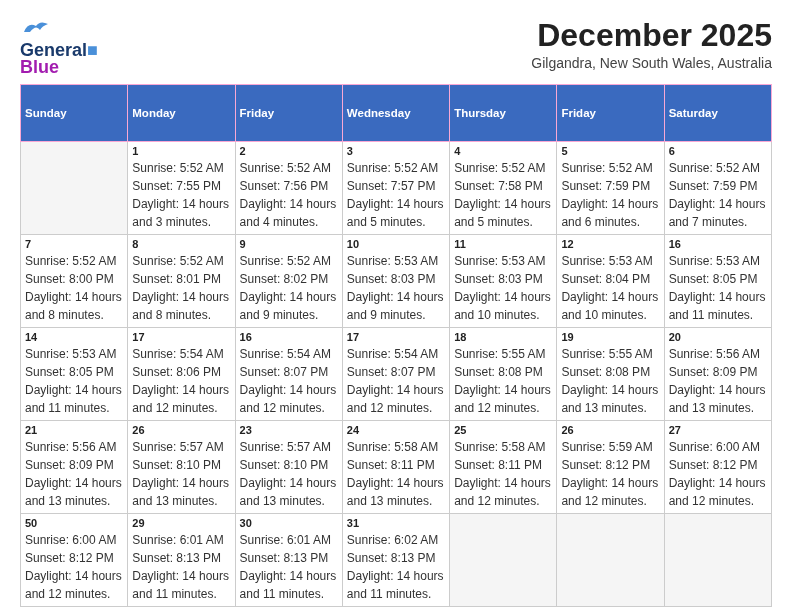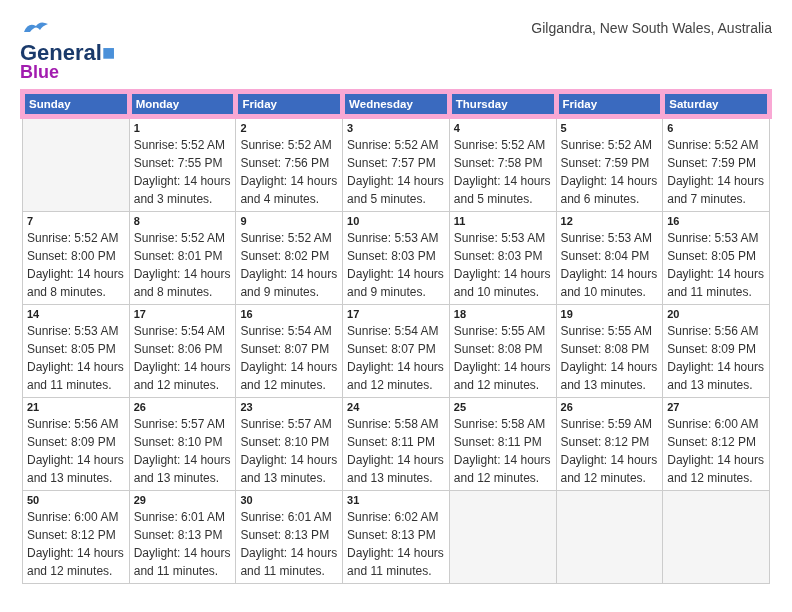--- a/index.html
+++ b/index.html
@@ -49,23 +49,23 @@
     .calendar {
       width: 100%;
       border-collapse: collapse;
       table-layout: fixed;
     }
     .calendar thead tr th {
       background: #3a6abf;
       color: #fff;
       font-size: 11.5px;
       font-weight: bold;
-      padding: 4px 4px;
+      padding: 22px 4px;
       text-align: left;
-      border: 5px solid #f9a8d4;
+      border: 1px solid #f9a8d4;
     }
     .calendar tbody tr td {
       border: 1px solid #ccc;
       vertical-align: top;
       padding: 3px 4px;
       font-size: 9px;
       color: #222;
       height: 82px;
       background: #fff;
     }
@@ -89,25 +89,26 @@
 
 <div class="page">
   <div class="header">
     <div class="logo">
       <div class="logo-line">
         <svg width="32" height="22" viewBox="0 0 32 22">
           <path d="M4 14 Q8 4 16 8 Q20 2 28 6 Q22 8 20 12 Q16 6 10 14Z" fill="#4a90d9"></path>
         </svg>
       </div>
       <div>
-        <span style="font-size:22px;font-weight:bold;color:#1a3a6b;">General<span style="color:#4a90d9;">■</span></span>
+        <span style="font-size:18px;font-weight:bold;color:#1a3a6b;">General<span style="color:#4a90d9;">■</span></span>
       </div>
       <div style="font-size:18px;font-weight:bold;color:#a21caf;margin-top:-4px;">Blue</div>
     </div>
     <div class="title-block">
+      <div class="month-title">December 2025</div>
       <div class="subtitle">Gilgandra, New South Wales, Australia</div>
     </div>
   </div>
 
   <table class="calendar">
     <thead>
       <tr>
       <th>Sunday</th>
           <th>Monday</th>
           <th>Friday</th>

